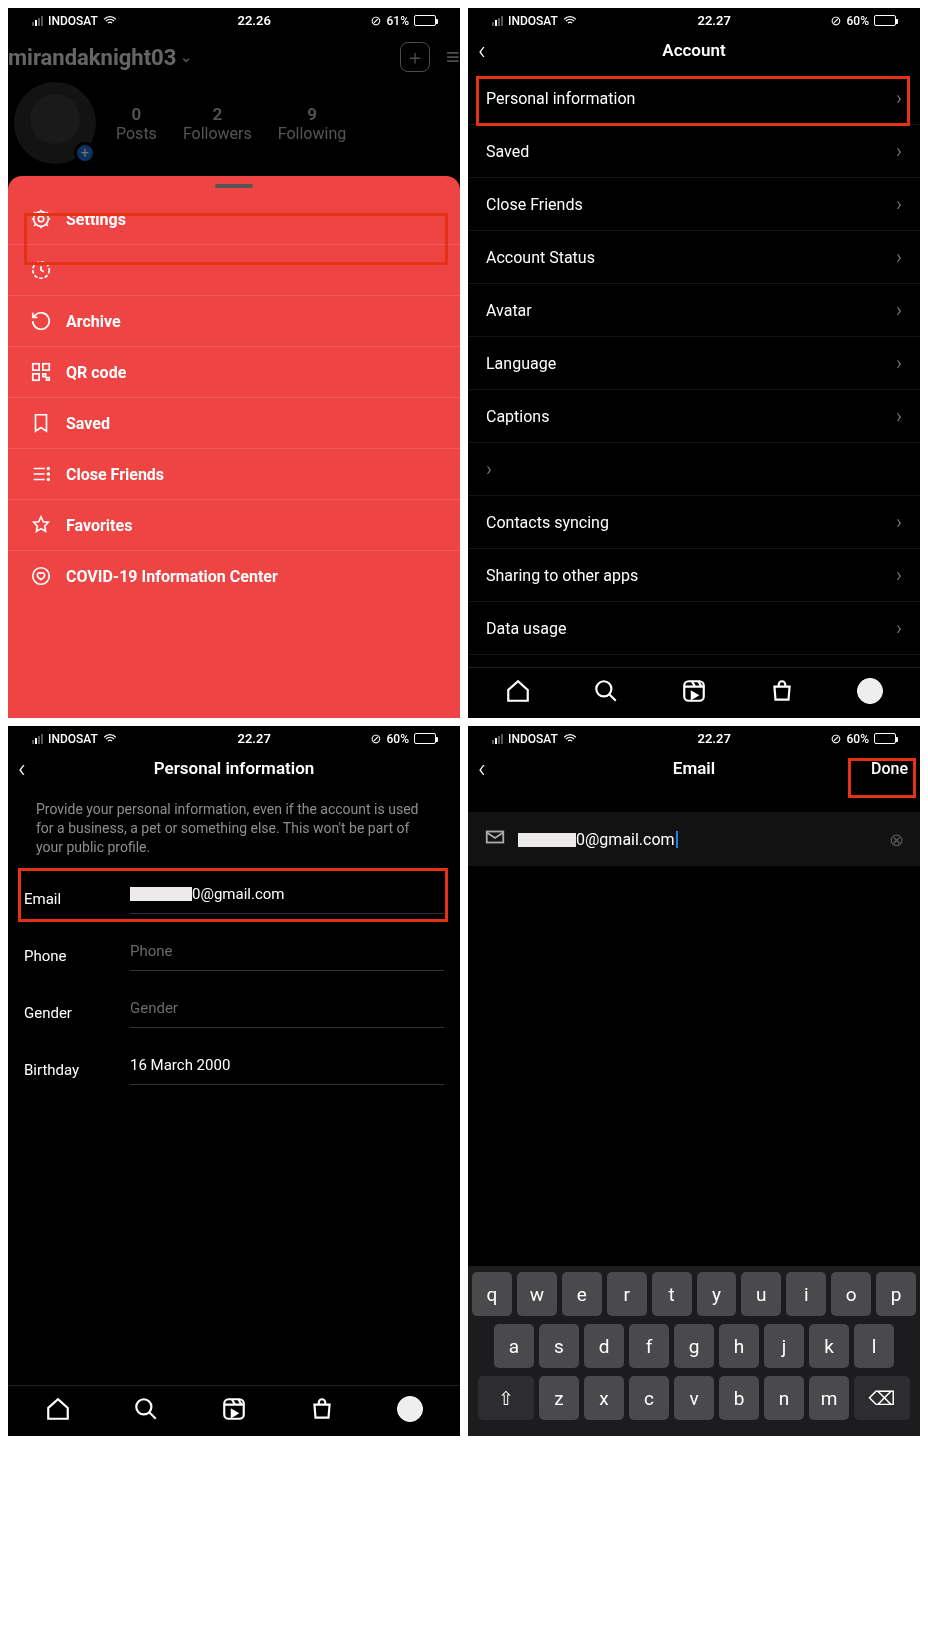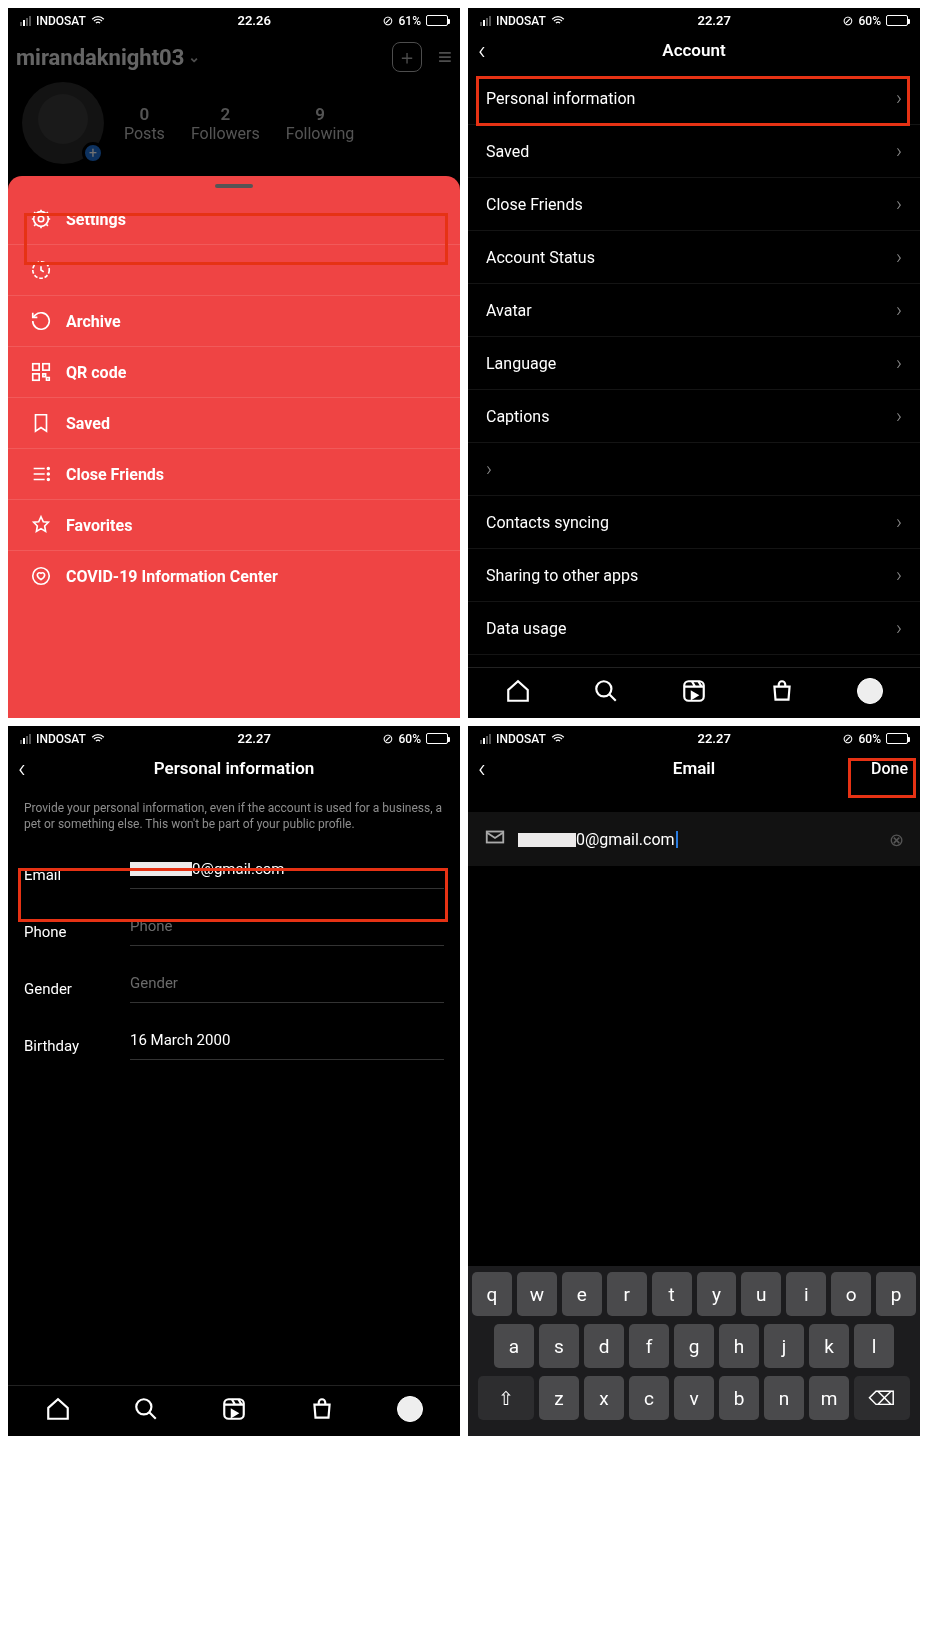--- a/index.html
+++ b/index.html
@@ -24,21 +24,21 @@
     overflow: hidden;
     display: flex;
     flex-direction: column;
     font-size: 15px;
   }
   
   .status {
     display: flex;
     justify-content: space-between;
     align-items: center;
-    padding: 5px 12px 2px;
+    padding: 5px 24px 2px;
     font-size: 13px;
     font-weight: 500;
   }
   .status .left, .status .right { display: flex; align-items: center; gap: 5px; }
   .bars { display: inline-flex; align-items: flex-end; gap: 1px; }
   .bars span { width: 2px; background: #555; display: inline-block; }
   .bars span:nth-child(1){height:4px;}
   .bars span:nth-child(2){height:6px; background:#fff;}
   .bars span:nth-child(3){height:8px;}
   .bars span:nth-child(4){height:10px;}
@@ -67,21 +67,21 @@
   .highlight {
     position: absolute;
     border: 3px solid #e63214;
     z-index: 20;
     pointer-events: none;
   }
 
   
   .s1 .top {
     background:#000;
-    padding: 8px 8px 0;
+    padding: 8px 0 0;
     opacity: 0.45;
   }
   .s1 .userbar { display:flex; align-items:center; justify-content:space-between; padding: 4px 0 10px;}
   .s1 .username { font-size:22px; font-weight:700; display:flex; align-items:center; gap:4px; color:#e0e0e0;}
   .s1 .iconbtn { width:30px; height:30px; border:1.5px solid #aaa; border-radius:8px; display:flex; align-items:center; justify-content:center; font-size:20px; color:#aaa; }
   .s1 .profrow { display:flex; align-items:center; gap: 20px; padding: 0 0 18px 6px;}
   .s1 .avatar { width: 82px; height:82px; border-radius:50%; background:#2a2a2a; position:relative;}
   .s1 .avatar::after{content:""; position:absolute; width:50px; height:50px; border-radius:50%; background:#3a3a3a; top:12px; left:16px;}
   .s1 .stats { display:flex; gap: 26px; }
   .s1 .stat { text-align:center; color:#bbb;}
@@ -112,21 +112,21 @@
   .s2 .row { padding: 14px 18px; }
 
   .tabbar {
     display:flex; justify-content:space-around; align-items:center;
     padding: 10px 6px 14px; border-top:1px solid #222;
   }
   .tabbar .ticon { width:26px; height:26px; display:flex; align-items:center; justify-content:center;}
   .tabbar .acct { width:26px; height:26px; border-radius:50%; background:#eee; border:1px solid #fff;}
 
   
-  .s3 .desc { color:#8e8e8e; font-size:12px; padding: 10px 16px 14px; line-height:1.35;}
+  .s3 .desc { color:#8e8e8e; font-size:14px; padding: 10px 28px 14px; line-height:1.35;}
   .s3 .field { display:flex; align-items:center; padding: 14px 16px; gap: 14px; }
   .s3 .field .flabel { width: 92px; font-size:15px; }
   .s3 .field .fval { flex:1; font-size:15px; border-bottom:1px solid #333; padding-bottom:10px;}
   .s3 .field .fval.placeholder { color:#6a6a6a; }
   .redact { display:inline-block; background:#eceaea; height:14px; vertical-align:-2px;}
 
   
   .s4 .emailrow {
     display:flex; align-items:center; gap:12px;
     background:#121212; padding: 14px 16px;

